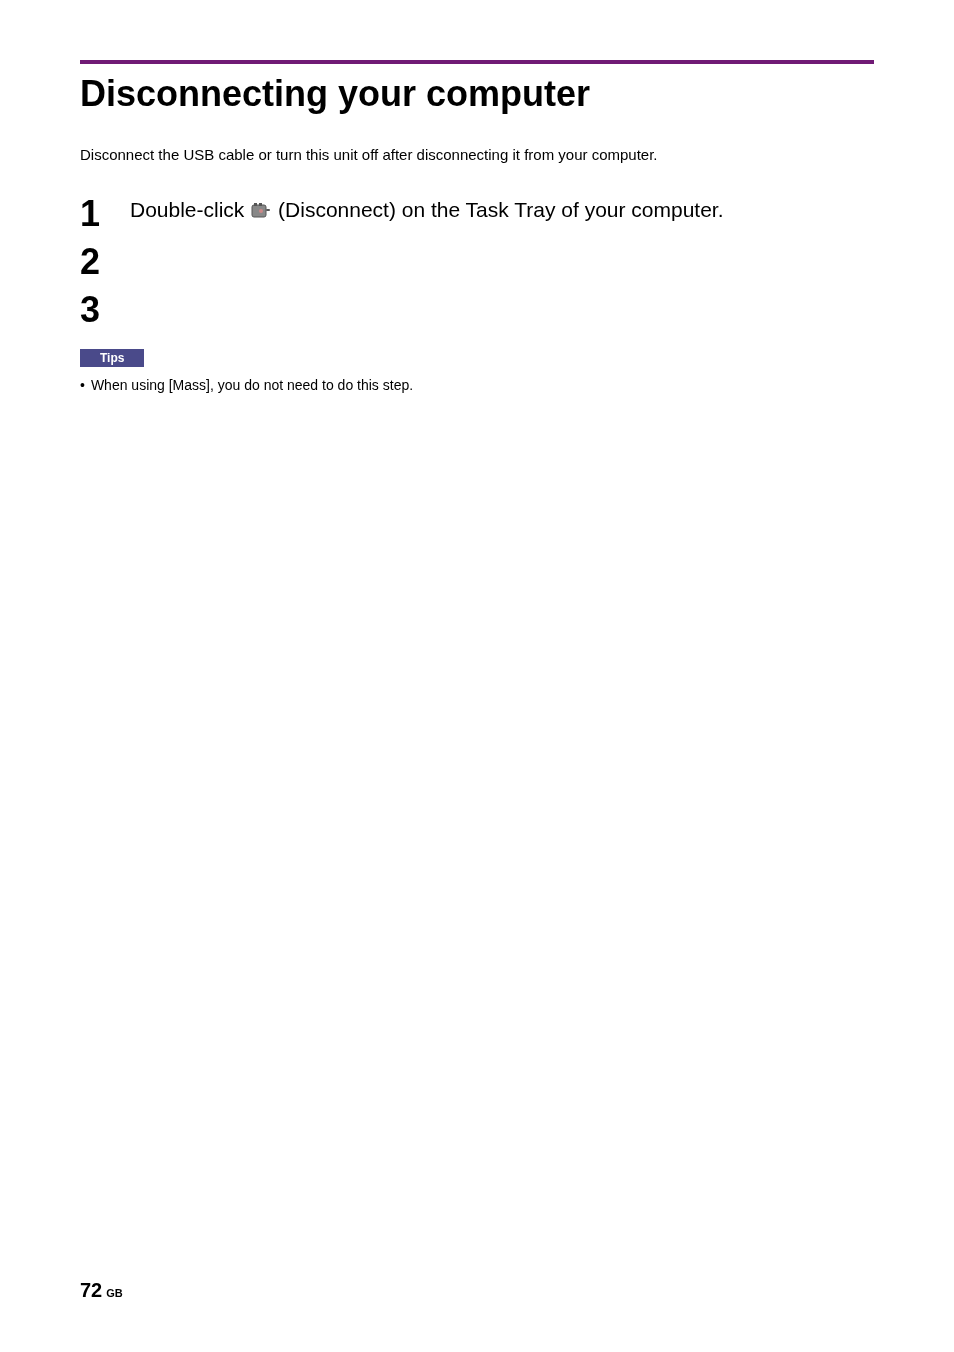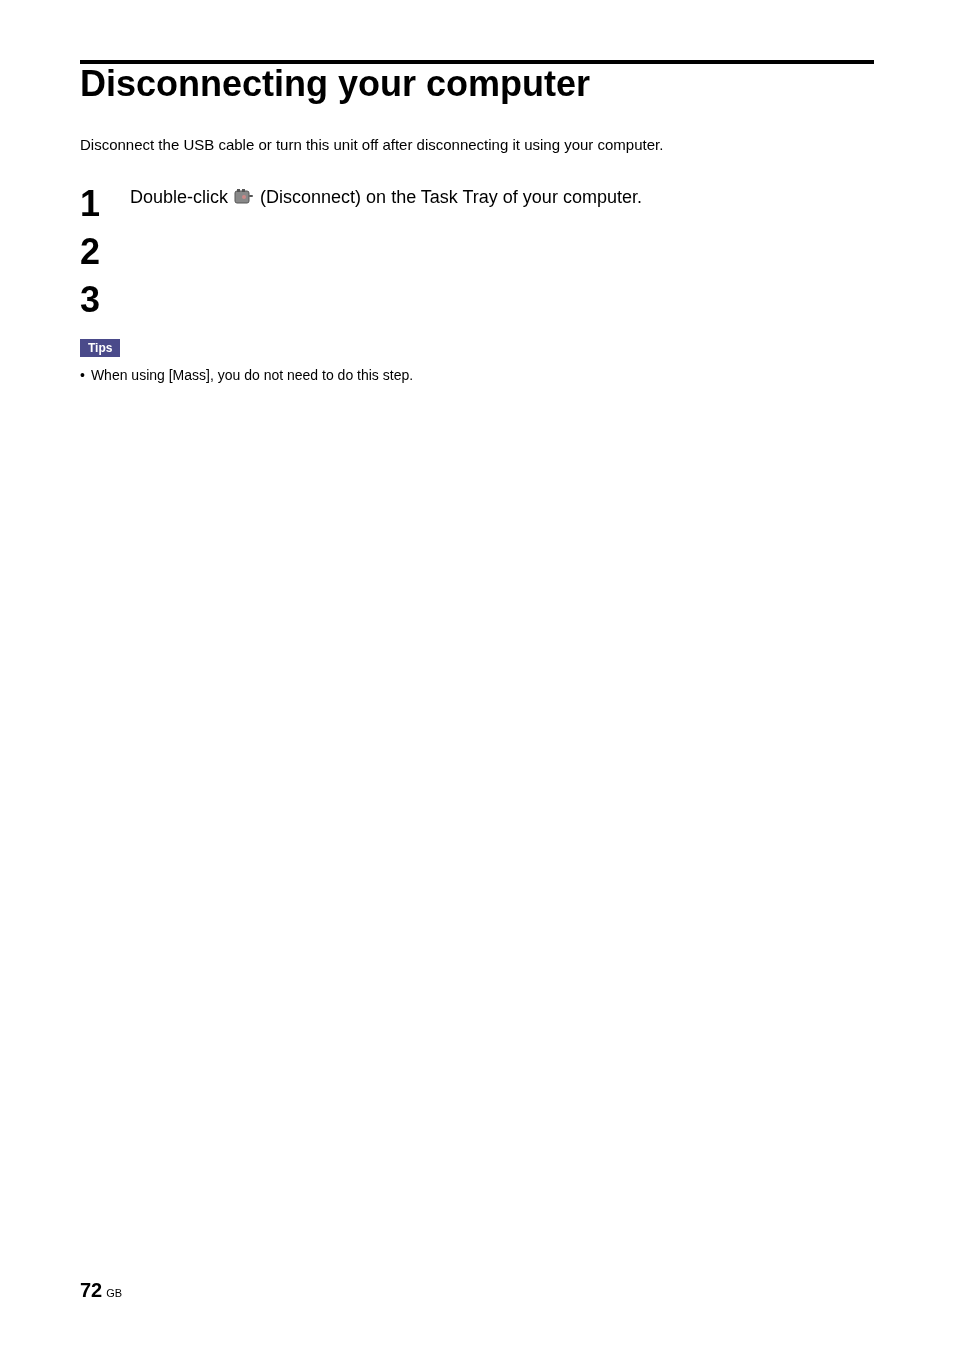--- a/index.html
+++ b/index.html
@@ -17,22 +17,22 @@
       color: #000000;
       position: relative;
     }
 
     .page-container {
       padding: 60px 80px 60px 80px;
       max-width: 954px;
     }
 
     .title-bar {
-      border-top: 4px solid #000000;
-      padding-top: 0;
+      border-top: 4px solid #701a75;
+      padding-top: 10px;
       margin-bottom: 30px;
     }
 
     .page-title {
       font-size: 36px;
       font-weight: 900;
       font-family: Arial, Helvetica, sans-serif;
       line-height: 1.1;
       color: #000000;
       margin-bottom: 0;
@@ -59,21 +59,21 @@
       font-size: 36px;
       font-weight: 900;
       font-family: Arial, Helvetica, sans-serif;
       color: #000000;
       min-width: 50px;
       line-height: 1;
       padding-top: 2px;
     }
 
     .step-content {
-      font-size: 18px;
+      font-size: 21px;
       line-height: 1.5;
       color: #000000;
       flex: 1;
     }
 
     
     .disconnect-icon {
       width: 22px;
       height: 22px;
       display: inline-block;
@@ -91,21 +91,21 @@
     .tips-section {
       margin-top: 20px;
     }
 
     .tips-label {
       display: inline-block;
       background-color: #4a4a8a;
       color: #ffffff;
       font-size: 12px;
       font-weight: bold;
-      padding: 2px 8px;
+      padding: 2px 20px;
       margin-bottom: 8px;
       font-family: Arial, Helvetica, sans-serif;
     }
 
     .tips-content {
       font-size: 14px;
       line-height: 1.5;
       color: #000000;
     }
 
@@ -131,32 +131,33 @@
     }
 
     .page-number {
       font-size: 20px;
       font-weight: bold;
     }
 
     .page-suffix {
       font-size: 11px;
       vertical-align: super;
+      font-weight: bold;
     }
   </style>
 </head>
 <body>
 
 <div class="page-container">
 
   <div class="title-bar">
     <h1 class="page-title">Disconnecting your computer</h1>
   </div>
 
-  <p class="intro-text">Disconnect the USB cable or turn this unit off after disconnecting it using your computer.</p>
+  <p class="intro-text">Disconnect the USB cable or turn this unit off after disconnecting it from your computer.</p>
 
   <div class="steps-container">
 
     <div class="step">
       <span class="step-number">1</span>
       <div class="step-content">
         <span>Double-click</span>
         
         <svg class="disconnect-icon" viewBox="0 0 22 22" xmlns="http://www.w3.org/2000/svg">
           <rect x="2" y="4" width="14" height="12" rx="2" fill="#888" stroke="#555" stroke-width="1"></rect>

